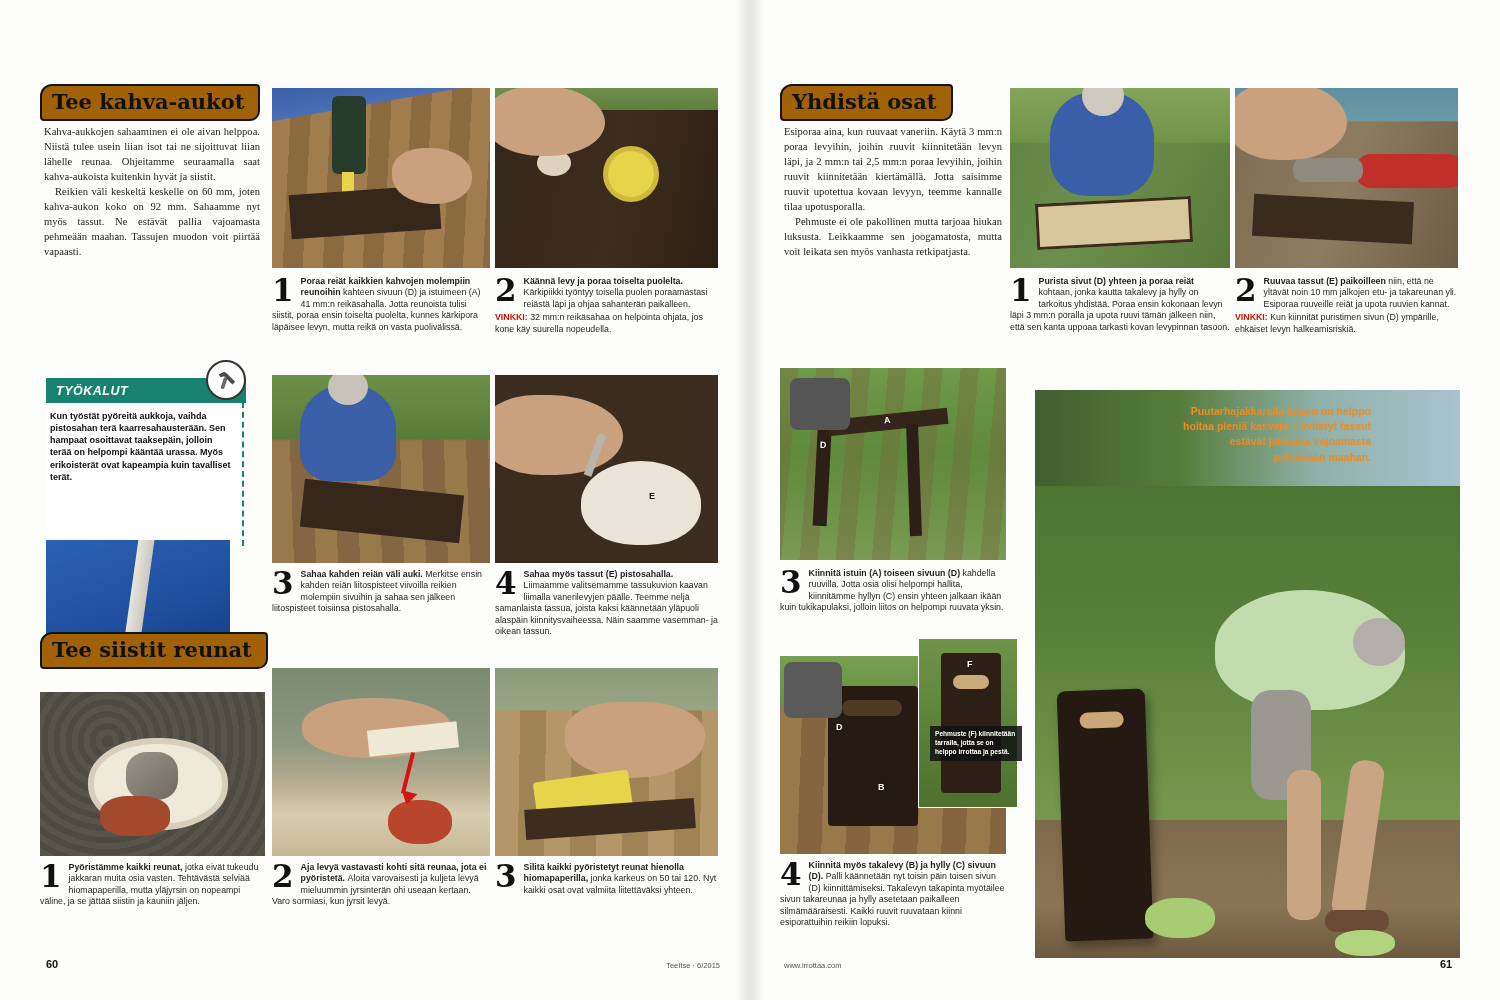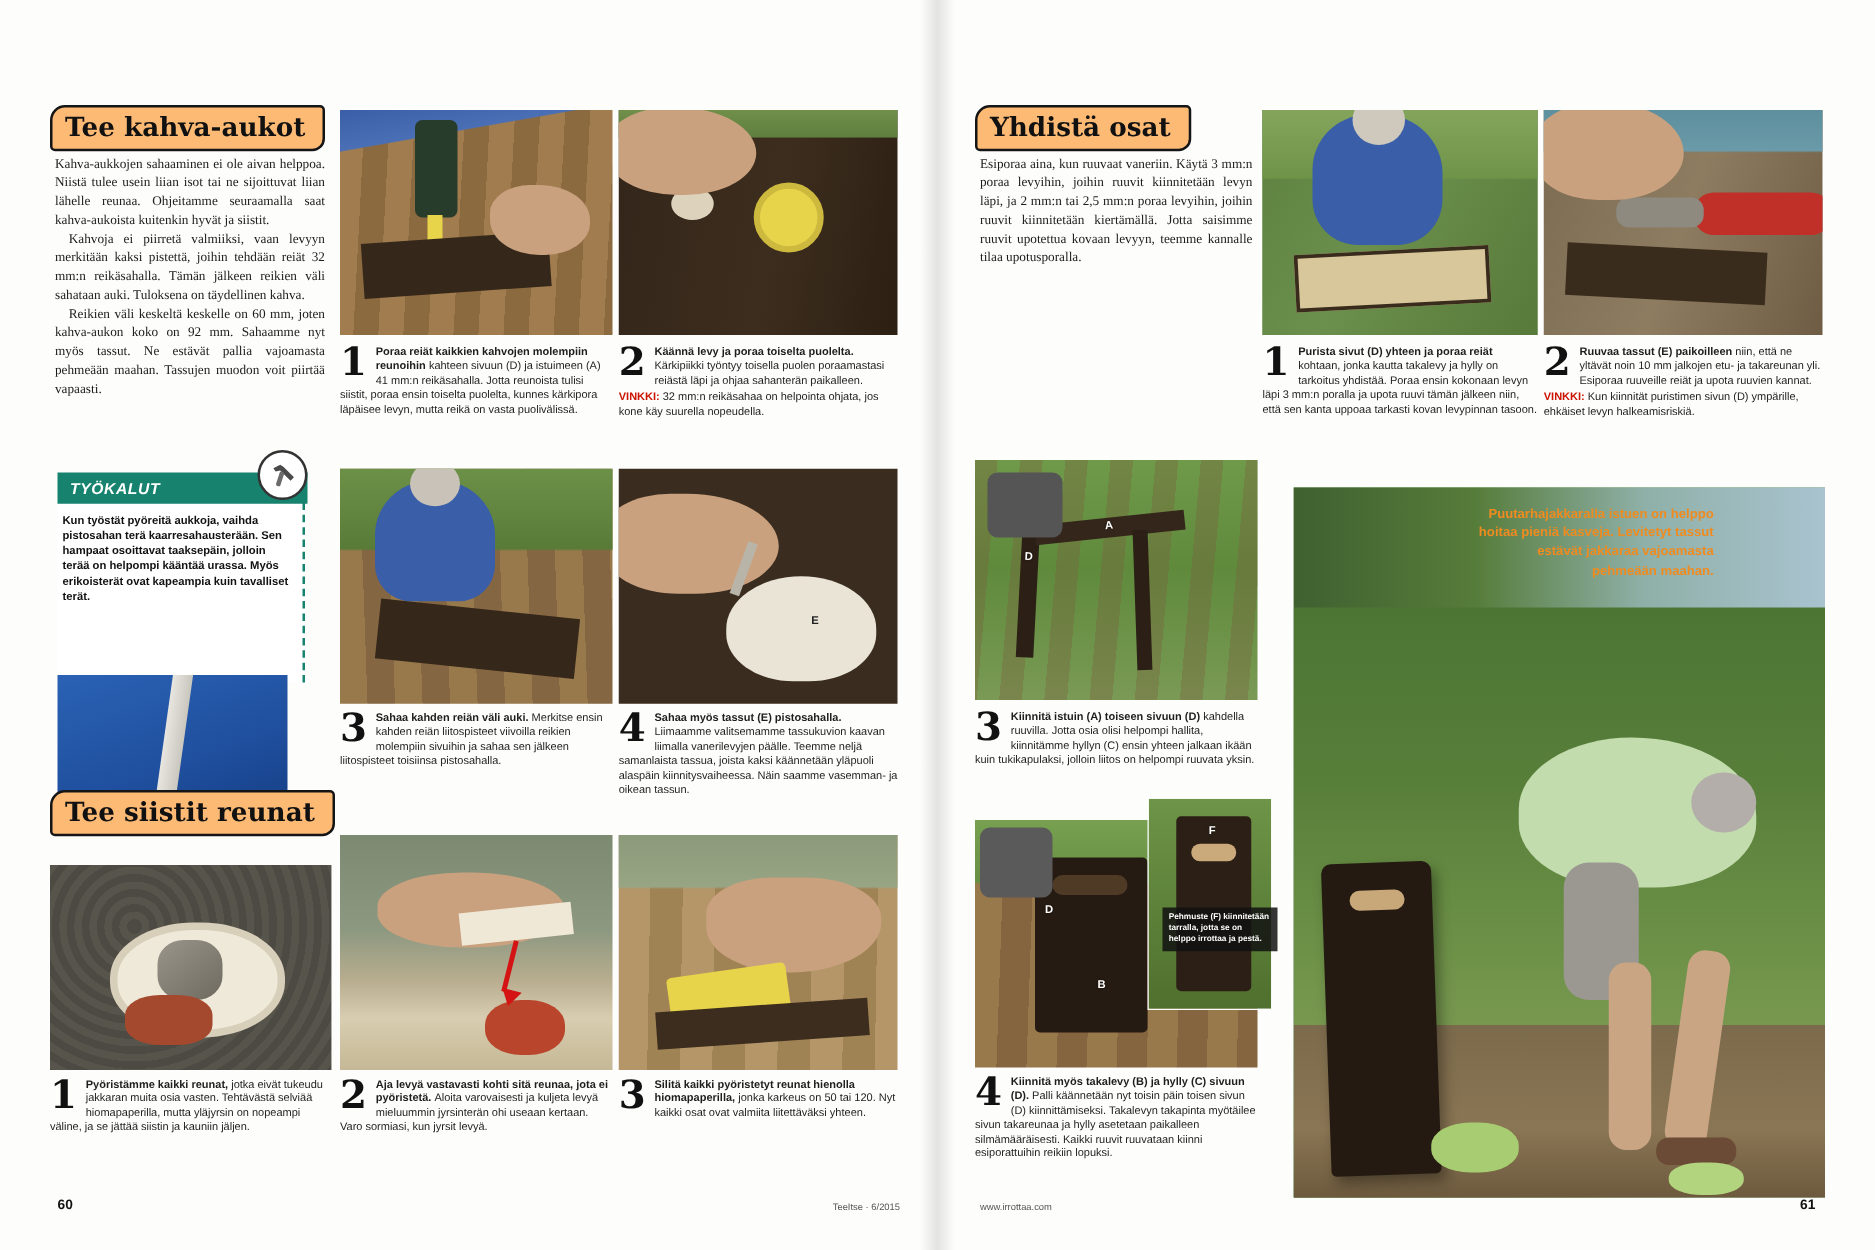--- a/index.html
+++ b/index.html
@@ -1,19 +1,19 @@
 <!DOCTYPE html>
 <html><head>
 <meta charset="utf-8">
 <style>
   html,body{margin:0;padding:0;}
   body{width:1500px;height:1000px;position:relative;background:#fdfdfc;font-family:"Liberation Sans",sans-serif;overflow:hidden;}
   .gutter{position:absolute;left:736px;top:0;width:28px;height:1000px;
     background:linear-gradient(90deg,rgba(0,0,0,0) 0%,rgba(0,0,0,0.10) 50%,rgba(0,0,0,0) 100%);}
-  .titlebox{position:absolute;background:#fdba74;border:2px solid #151515;border-radius:12px 4px 10px 4px;
+  .titlebox{position:absolute;background:#a16207;border:2px solid #151515;border-radius:12px 4px 10px 4px;
     padding:3px 14px 5px 10px;font-family:"DejaVu Serif",serif;font-weight:bold;font-size:21px;color:#111;z-index:6;white-space:nowrap;}
   .intro{position:absolute;font-family:"Liberation Serif",serif;font-size:10.6px;line-height:1.42;color:#1c1c1c;text-align:justify;}
   .intro p{margin:0;}
   .intro p + p{text-indent:11px;}
   .photo{position:absolute;overflow:hidden;background:#888;}
   .cap{position:absolute;font-size:8.8px;line-height:1.3;color:#1e1e1e;}
   .cap .num{float:left;font-family:"DejaVu Serif",serif;font-weight:bold;font-size:31px;line-height:0.82;margin:2px 7px 0 0;color:#111;}
   .cap .lead{font-weight:bold;}
   .cap .lead::after{content:" ";}
   .cap .body::after{content:" ";}
@@ -81,21 +81,20 @@
 <body>
 
 <div class="gutter"></div>
 
 <div class="titlebox" style="left:40px;top:84px;">
   <span>Tee kahva-aukot</span>
 </div>
 
 <div class="intro" style="left:44px;top:124px;width:216px;">
   <p>Kahva-aukkojen sahaaminen ei ole aivan helppoa. Niistä tulee usein liian isot tai ne sijoittuvat liian lähelle reunaa. Ohjeitamme seuraamalla saat kahva-aukoista kuitenkin hyvät ja siistit.</p>
-  <p>Kahvoja ei piirretä valmiiksi, vaan levyyn merkitään kaksi pistettä, joihin tehdään reiät 32 mm:n reikäsahalla. Tämän jälkeen reikien väli sahataan auki. Tuloksena on täydellinen kahva.</p>
   <p>Reikien väli keskeltä keskelle on 60 mm, joten kahva-aukon koko on 92 mm. Sahaamme nyt myös tassut. Ne estävät pallia vajoamasta pehmeään maahan. Tassujen muodon voit piirtää vapaasti.</p>
 </div>
 
 <div class="toolbox-head" style="left:46px;top:378px;width:190px;">
   <span>TYÖKALUT</span>
 </div>
 <div class="tool-circle" style="left:206px;top:360px;">
   <svg width="22" height="22" viewBox="0 0 24 24">
     <path d="M4 6 L10 3 L13 5 L22 14 L19 17 L10 8 L6 9 Z" fill="#4a4a4a"></path>
     <rect x="8" y="9" width="4" height="13" rx="1.5" fill="#6b6b6b" transform="rotate(18 10 15)"></rect>
@@ -197,20 +196,21 @@
 
 <div class="pgnum" style="left:46px;top:958px;">60</div>
 <div class="credit" style="left:560px;top:961px;width:160px;text-align:right;">TeeItse · 6/2015</div>
 
 <div class="titlebox" style="left:780px;top:84px;">
   <span>Yhdistä osat</span>
 </div>
 
 <div class="intro" style="left:784px;top:124px;width:218px;">
   <p>Esiporaa aina, kun ruuvaat vaneriin. Käytä 3 mm:n poraa levyihin, joihin ruuvit kiinnitetään levyn läpi, ja 2 mm:n tai 2,5 mm:n poraa levyihin, joihin ruuvit kiinnitetään kiertämällä. Jotta saisimme ruuvit upotettua kovaan levyyn, teemme kannalle tilaa upotusporalla.</p>
+  <p>Pehmuste ei ole pakollinen mutta tarjoaa hiukan luksusta. Leikkaamme sen joogamatosta, mutta voit leikata sen myös vanhasta retkipatjasta.</p>
 </div>
 
 <div class="photo ph-screwing" style="left:1010px;top:88px;width:220px;height:180px;">
   <div class="shape" style="left:40px;top:4px;width:104px;height:104px;background:#3a5fa8;border-radius:42% 45% 35% 35%;"></div>
   <div class="shape" style="left:72px;top:-12px;width:42px;height:40px;background:#cfc8bd;border-radius:50%;"></div>
   <div class="shape" style="left:26px;top:112px;width:150px;height:40px;background:#d9c79c;transform:rotate(-3deg);border:3px solid #3a2c1c;"></div>
 </div>
 <div class="photo ph-feet-screw" style="left:1235px;top:88px;width:223px;height:180px;">
   <div class="shape" style="left:120px;top:66px;width:110px;height:34px;background:#c03028;border-radius:16px;"></div>
   <div class="shape" style="left:58px;top:70px;width:70px;height:24px;background:#8e8a80;border-radius:10px;"></div>

